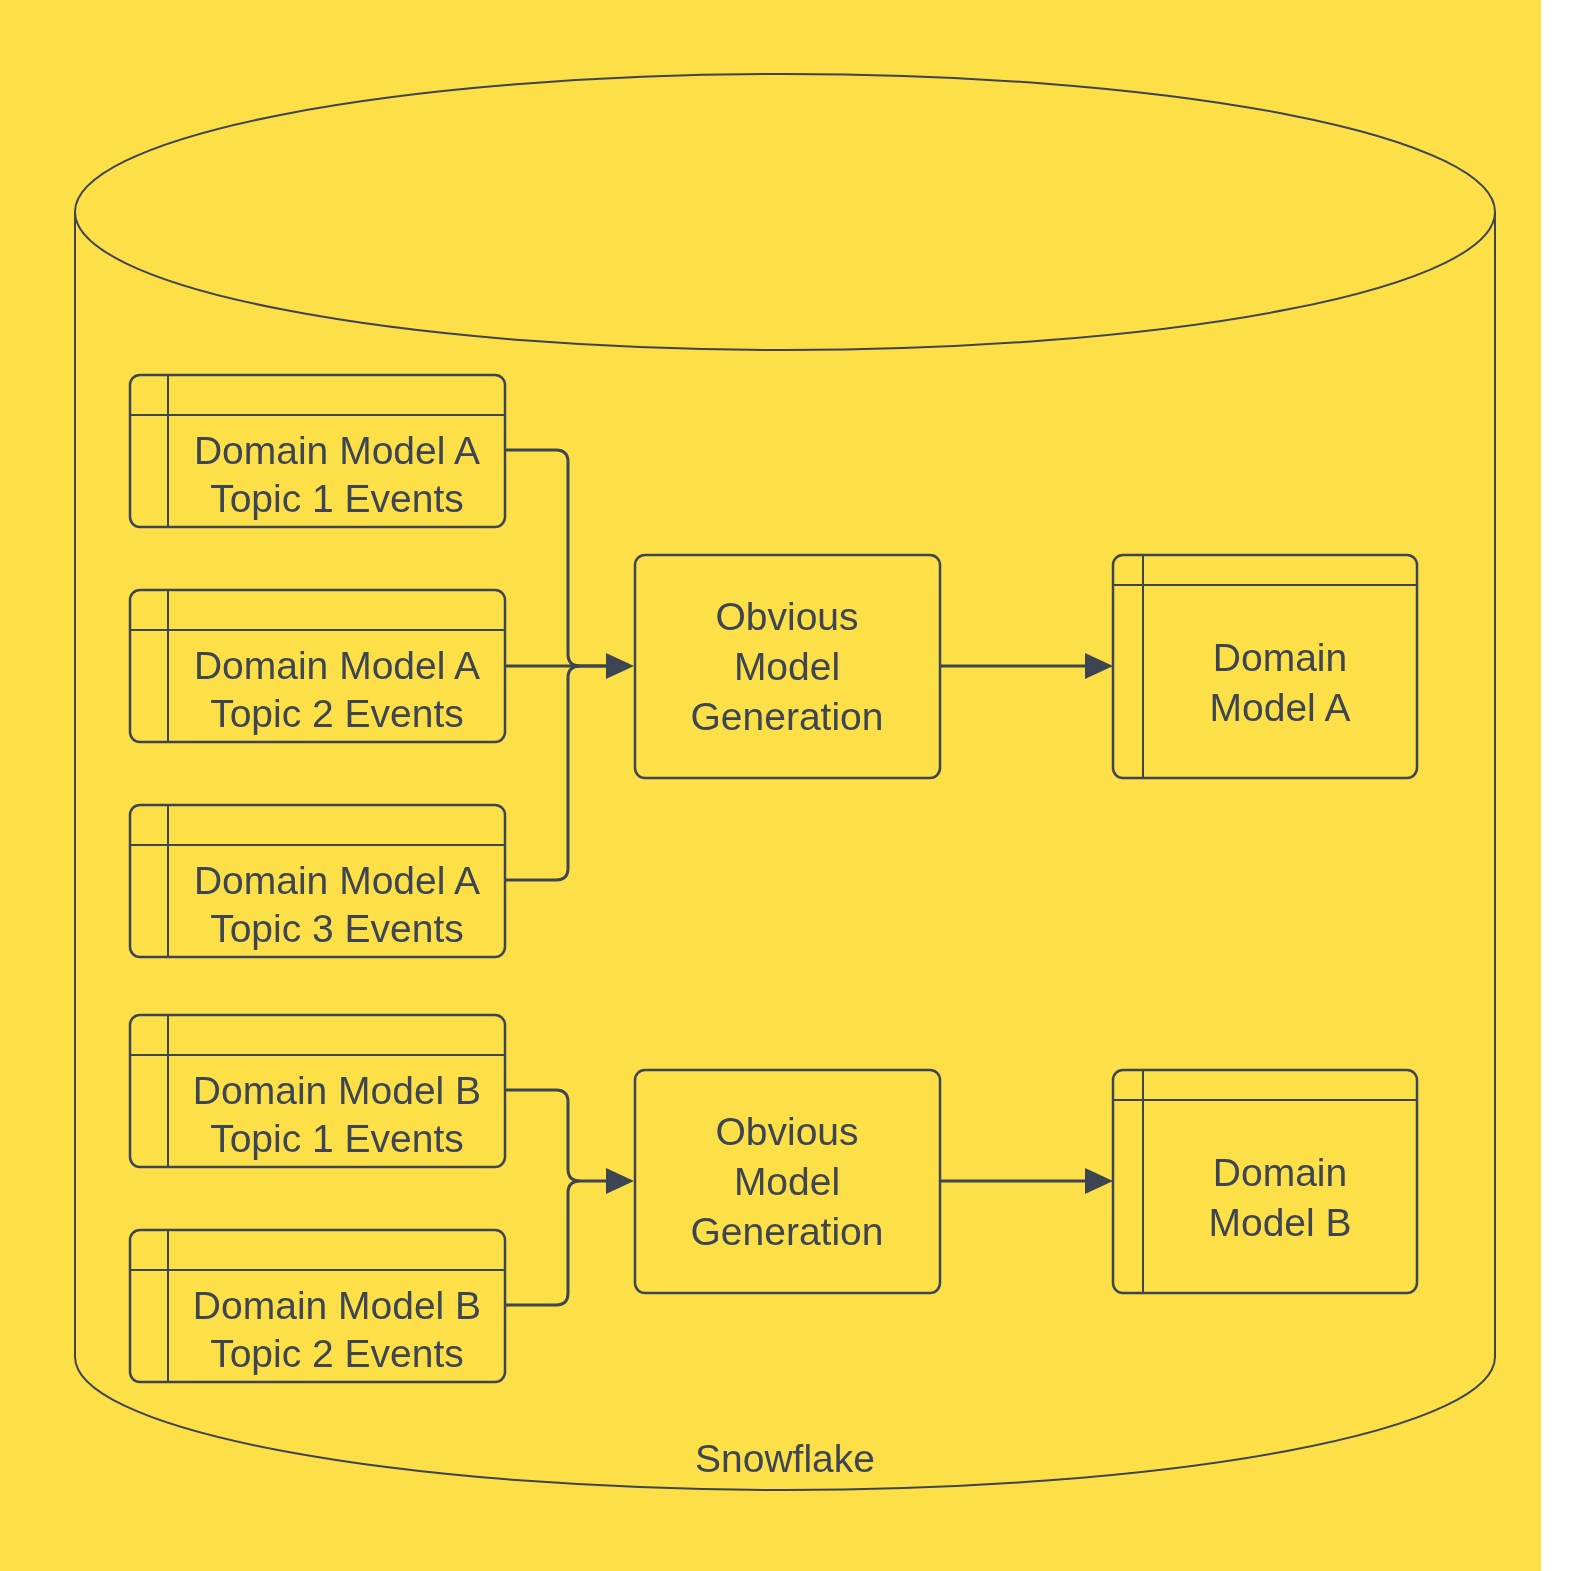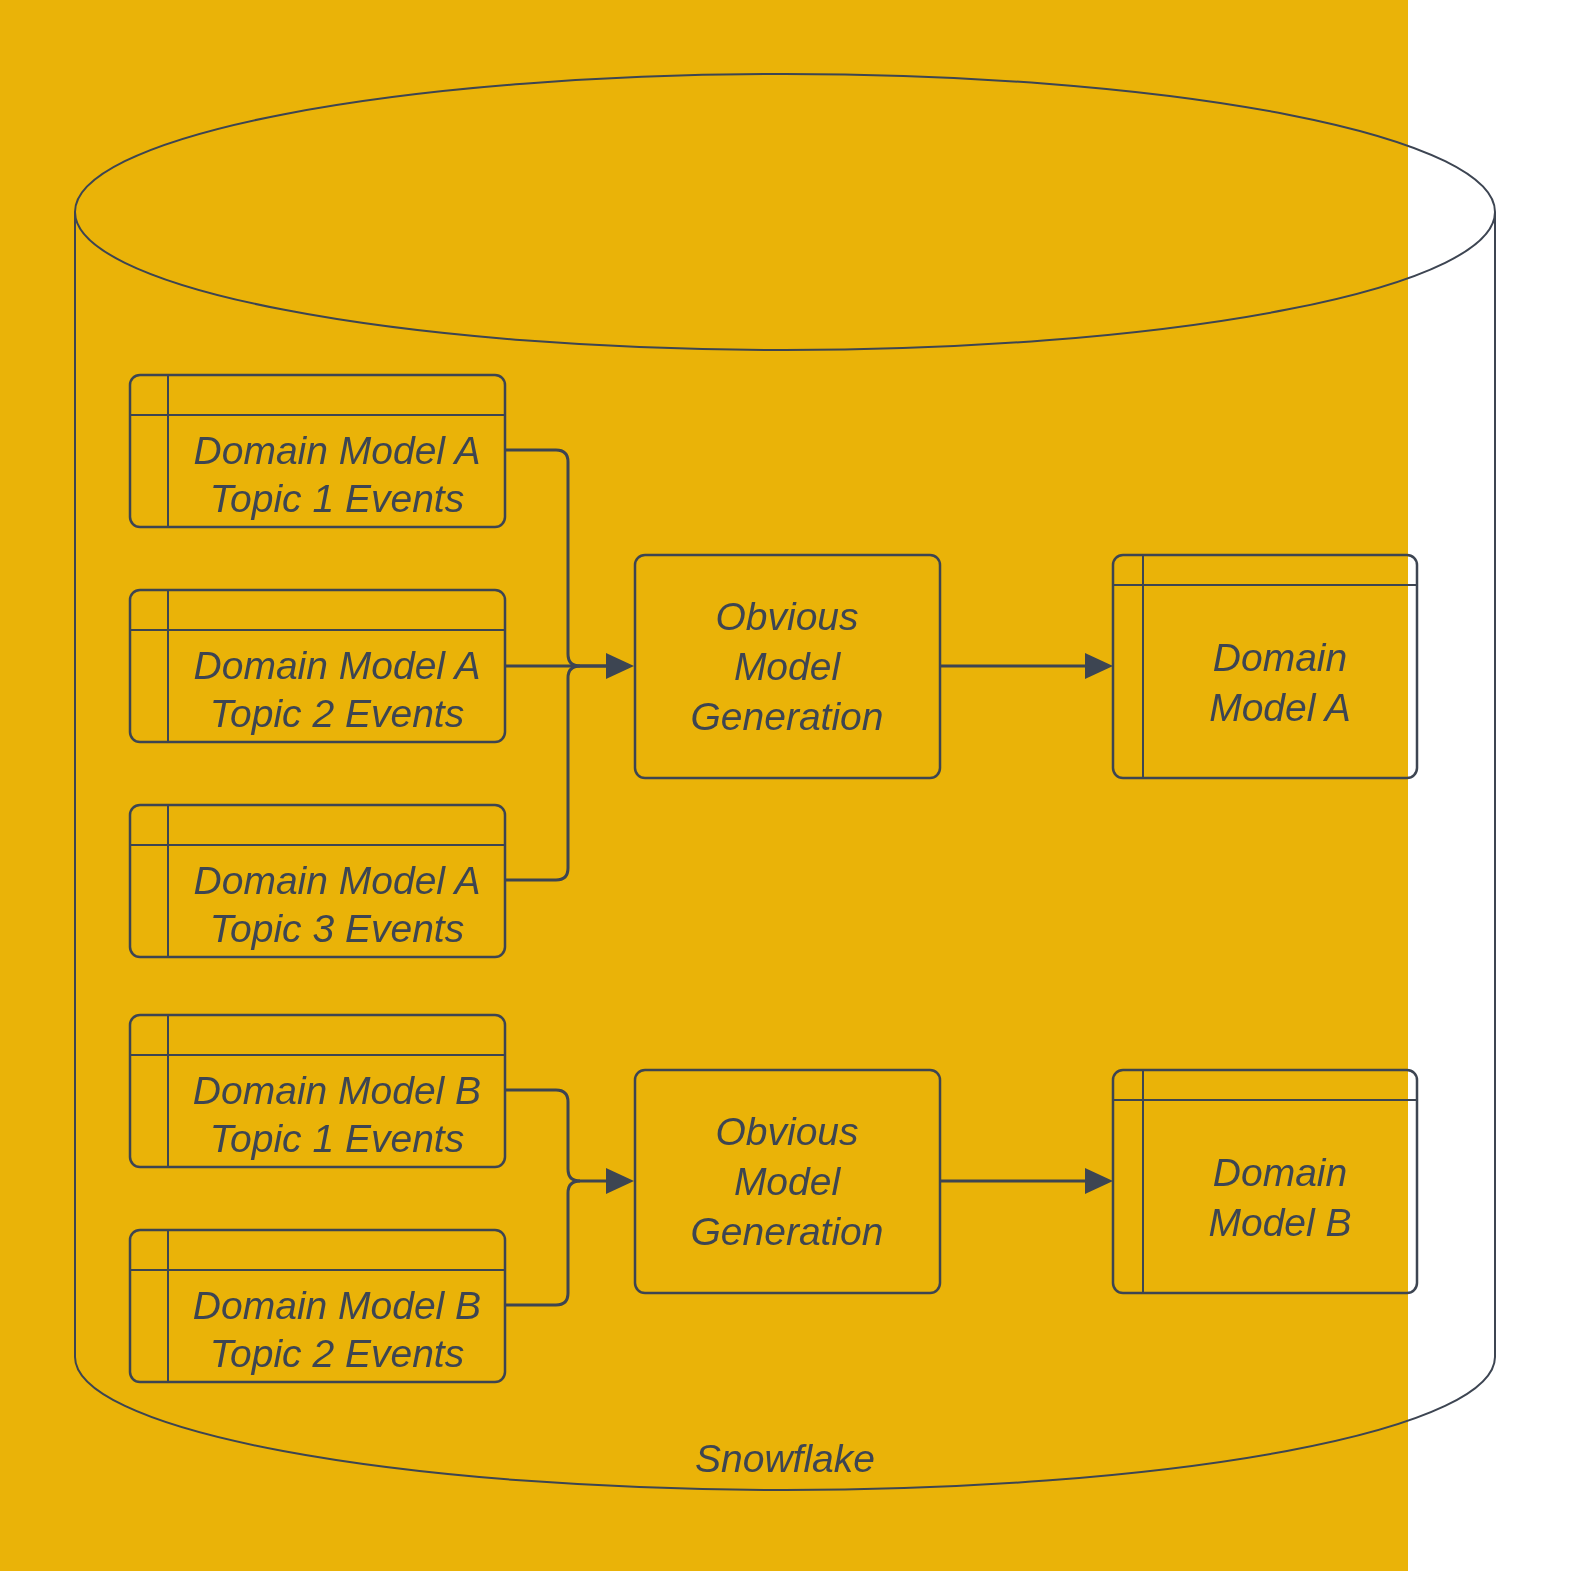--- a/index.html
+++ b/index.html
@@ -2,25 +2,24 @@
 <html><head>
 <meta charset="utf-8">
 <style>
   html, body {
     margin: 0;
     padding: 0;
     background: #ffffff;
   }
   .canvas {
     position: relative;
-    width: 1408px;
+    width: 1541px;
     height: 1571px;
-    background: #eab308;
+    background: #fde047;
     font-family: "Liberation Sans", sans-serif;
-    font-style: italic;
   }
   svg { display: block; }
 
   .shape-stroke {
     fill: none;
     stroke: #3d4552;
     stroke-width: 2.5;
   }
   .cyl-stroke {
     fill: none;

